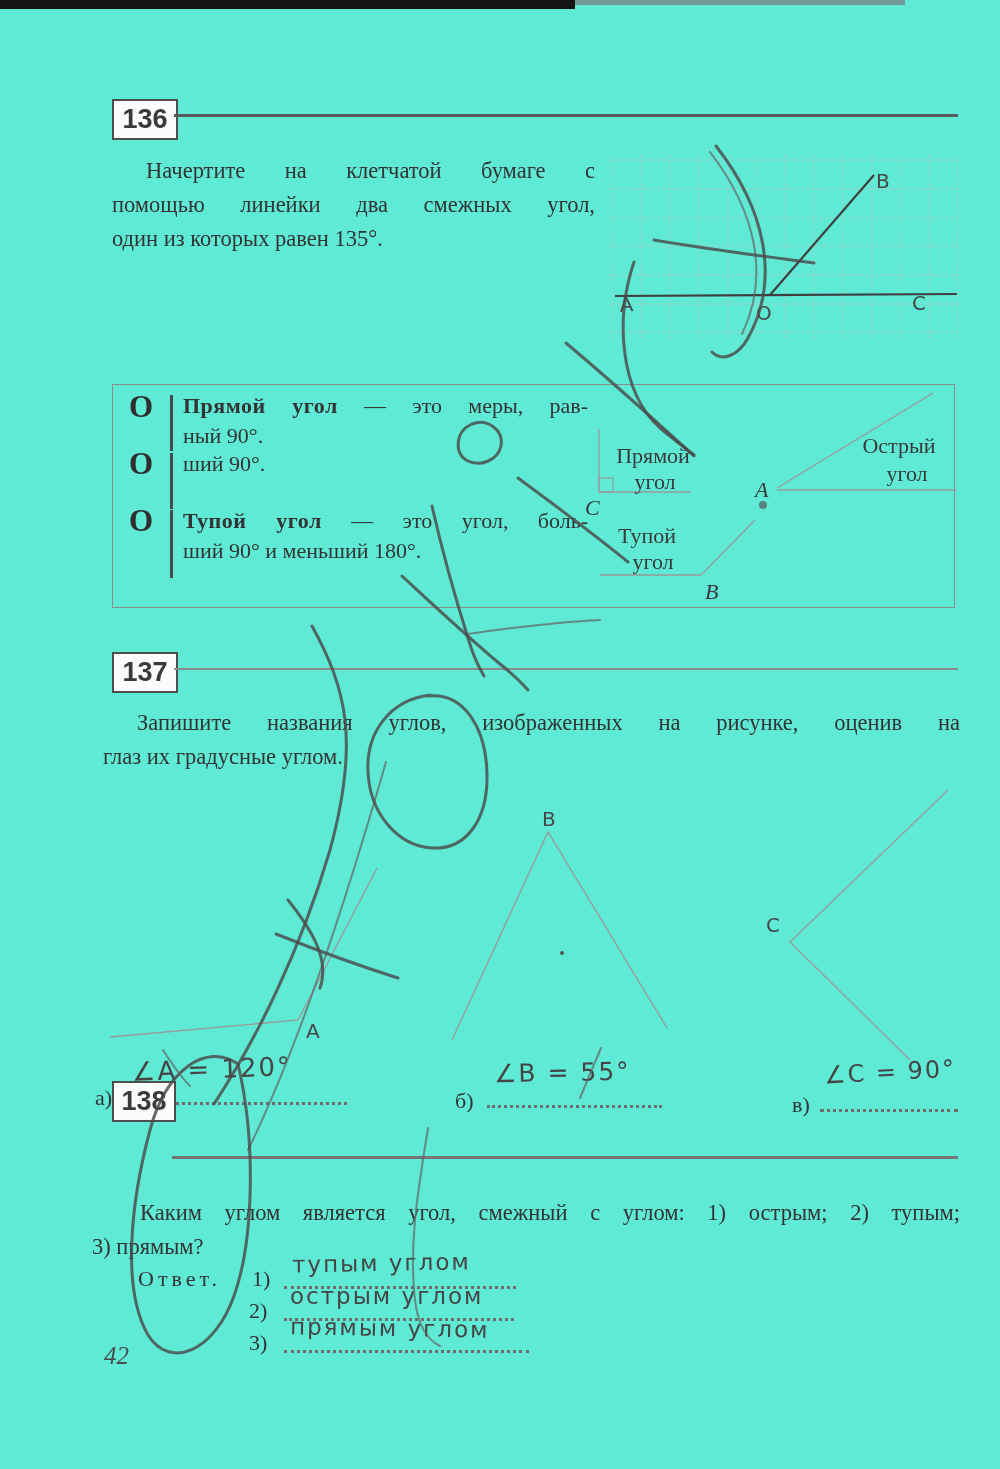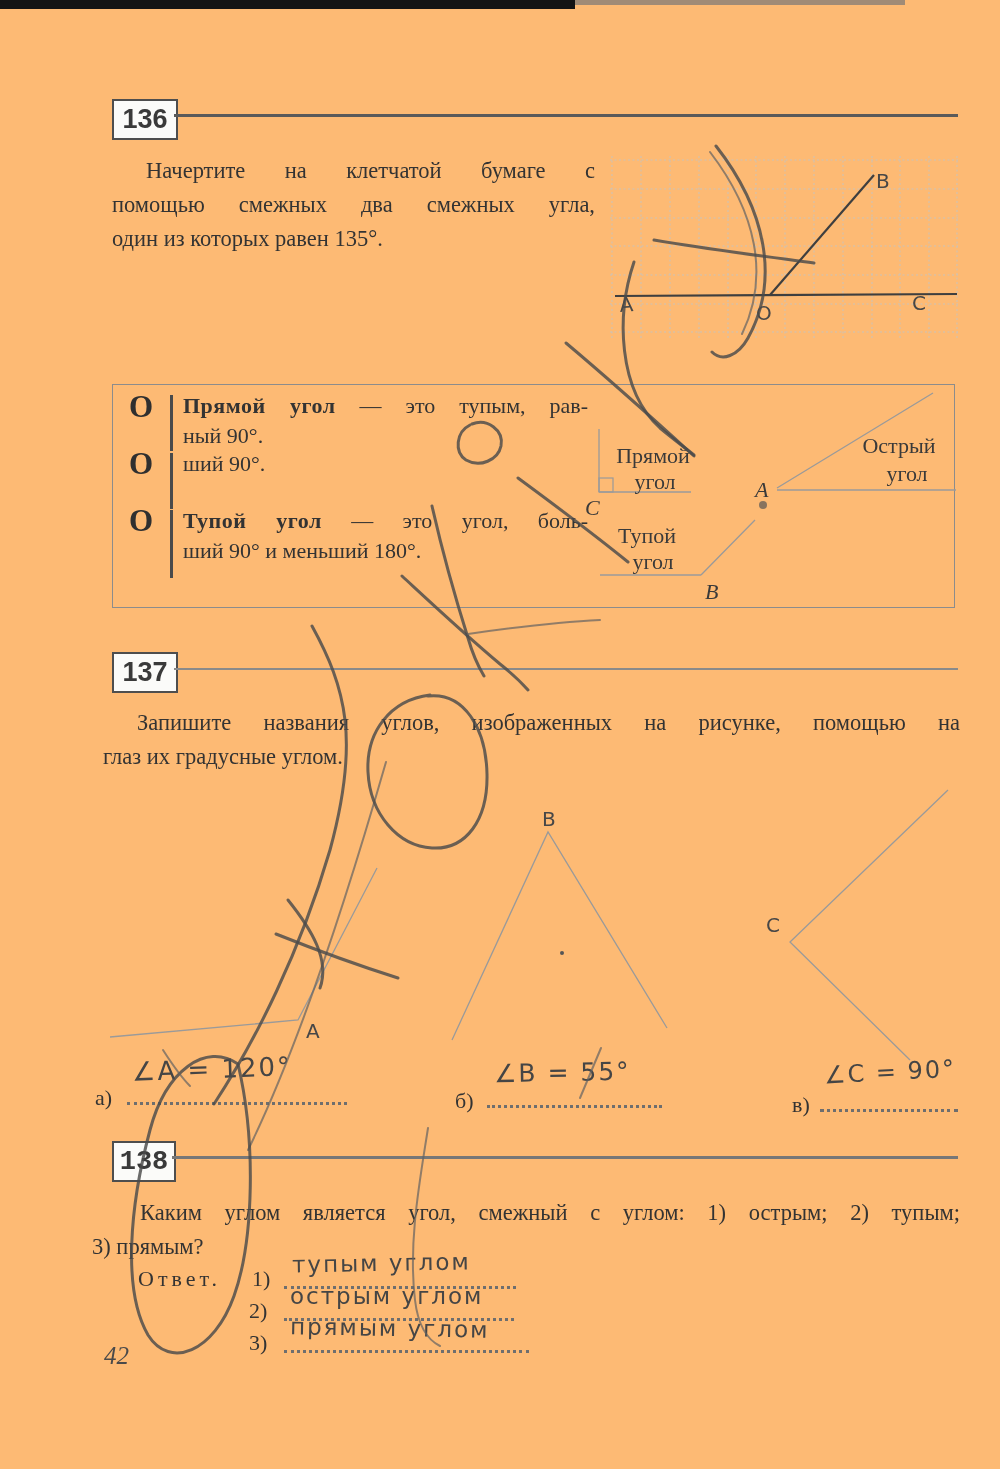--- a/index.html
+++ b/index.html
@@ -1,16 +1,16 @@
 <!DOCTYPE html>
 <html><head>
 <meta charset="utf-8">
 <style>
   html,body{margin:0;padding:0;background:#e8e8e6;}
-  #page{position:relative;width:1000px;height:1469px;background:#fdba74;overflow:hidden;
+  #page{position:relative;width:1000px;height:1469px;background:#5eead4;overflow:hidden;
         font-family:"Liberation Serif",serif;color:#353535;}
   .abs{position:absolute;}
   
   .scan-strip1{left:0;top:0;width:575px;height:9px;background:#141414;}
   .scan-strip2{left:575px;top:0;width:330px;height:5px;background:#777;opacity:.7;}
   
   .numbox{border:2px solid #4e4e4e;background:#fbfbf9;display:flex;align-items:center;justify-content:center;
           font-family:"Liberation Sans",sans-serif;font-weight:bold;font-size:27px;color:#3a3a3a;}
   .rule{background:#5a5a5a;}
   
@@ -46,21 +46,21 @@
   <div class="abs scan-strip1"></div>
   <div class="abs scan-strip2"></div>
 
   <div class="abs numbox" style="left:112px;top:99px;width:62px;height:37px;">
     <span>136</span>
   </div>
   <div class="abs rule" style="left:174px;top:114px;width:784px;height:3px;"></div>
 
   <div class="abs para" style="left:112px;top:154px;width:483px;">
     <div class="jline indent">Начертите на клетчатой бумаге с</div>
-    <div class="jline">помощью смежных два смежных угла,</div>
+    <div class="jline">помощью линейки два смежных угол,</div>
     <div>один из которых равен 135°.</div>
   </div>
 
   <svg class="abs" style="left:600px;top:142px;" width="362" height="205" viewBox="0 0 362 205">
     <g>
       <path class="grid-line" d="M12,14V196 M41,14V196 M70,14V196 M99,14V196 M128,14V196 M156,14V196 M185,14V196 M214,14V196 M243,14V196 M272,14V196 M300,14V196 M329,14V196 M357,14V196"></path>
       <path class="grid-line" d="M10,18H358 M10,47H358 M10,76H358 M10,104H358 M10,133H358 M10,162H358 M10,190H358"></path>
     </g>
     <path class="dk-line" d="M15,154 L357,152"></path>
     <path class="dk-line" d="M170,153 L274,33"></path>
@@ -68,21 +68,21 @@
     <text class="svgpencil" x="156" y="178">O</text>
     <text class="svgpencil" x="312" y="168">C</text>
     <text class="svgpencil" x="276" y="46">B</text>
   </svg>
 
   <div class="abs defbox" style="left:112px;top:384px;width:841px;height:222px;">
 
     <div class="abs defmark" style="left:16px;top:4px;">О</div>
     <div class="abs defbar" style="left:57px;top:10px;height:56px;"></div>
     <div class="abs deftext" style="left:70px;top:6px;">
-      <div class="jline"><b>Прямой угол</b><span> — это тупым, рав-</span></div>
+      <div class="jline"><b>Прямой угол</b><span> — это меры, рав-</span></div>
       <div>ный 90°.</div>
     </div>
 
     <div class="abs defmark" style="left:16px;top:61px;">О</div>
     <div class="abs defbar" style="left:57px;top:68px;height:56px;"></div>
     <div class="abs deftext" style="left:70px;top:64px;">
       <div>ший 90°.</div>
     </div>
 
     <div class="abs defmark" style="left:16px;top:118px;">О</div>
@@ -118,21 +118,21 @@
       <circle cx="650" cy="120" r="4" fill="#555" opacity=".7"></circle>
     </svg>
   </div>
 
   <div class="abs numbox" style="left:112px;top:652px;width:62px;height:37px;">
     <span>137</span>
   </div>
   <div class="abs rule" style="left:174px;top:668px;width:784px;height:2px;background:#8a8a8a;"></div>
 
   <div class="abs para" style="left:103px;top:706px;width:857px;">
-    <div class="jline indent">Запишите названия углов, изображенных на рисунке, помощью на</div>
+    <div class="jline indent">Запишите названия углов, изображенных на рисунке, оценив на</div>
     <div>глаз их градусные углом.</div>
   </div>
 
   <svg class="abs" style="left:0;top:780px;" width="1000" height="300" viewBox="0 0 1000 300">
     <g>
       <path class="pr-line" d="M110,257 L298,240 L377,88"></path>
       <text class="svgpencil" x="306" y="258" font-size="23">A</text>
     </g>
     <g>
       <path class="pr-line" d="M452,260 L548,52 L667,248"></path>
@@ -150,21 +150,21 @@
   <div class="abs pencil" style="left:132px;top:1054px;font-size:26px;transform:rotate(-2deg);">∠A = 120°</div>
 
   <div class="abs plabel" style="left:455px;top:1088px;">б)</div>
   <div class="abs dotted" style="left:487px;top:1085px;width:175px;height:20px;"></div>
   <div class="abs pencil" style="left:494px;top:1058px;font-size:25px;transform:rotate(-1deg);">∠B = 55°</div>
 
   <div class="abs plabel" style="left:792px;top:1092px;">в)</div>
   <div class="abs dotted" style="left:820px;top:1089px;width:138px;height:20px;"></div>
   <div class="abs pencil" style="left:824px;top:1058px;font-size:24px;transform:rotate(-3deg);">∠C = 90°</div>
 
-  <div class="abs numbox" style="left:112px;top:1141px;width:60px;height:37px;font-family:Liberation Mono, monospace;">
+  <div class="abs numbox" style="left:112px;top:1081px;width:60px;height:37px;">
     <span>138</span>
   </div>
   <div class="abs rule" style="left:172px;top:1156px;width:786px;height:2.5px;background:#777;"></div>
 
   <div class="abs para" style="left:92px;top:1196px;width:868px;">
     <div class="jline" style="padding-left:48px;">Каким углом является угол, смежный с углом: 1) острым; 2) тупым;</div>
     <div>3) прямым?</div>
   </div>
 
   <div class="abs plabel" style="left:138px;top:1266px;letter-spacing:4px;">Ответ.</div>

